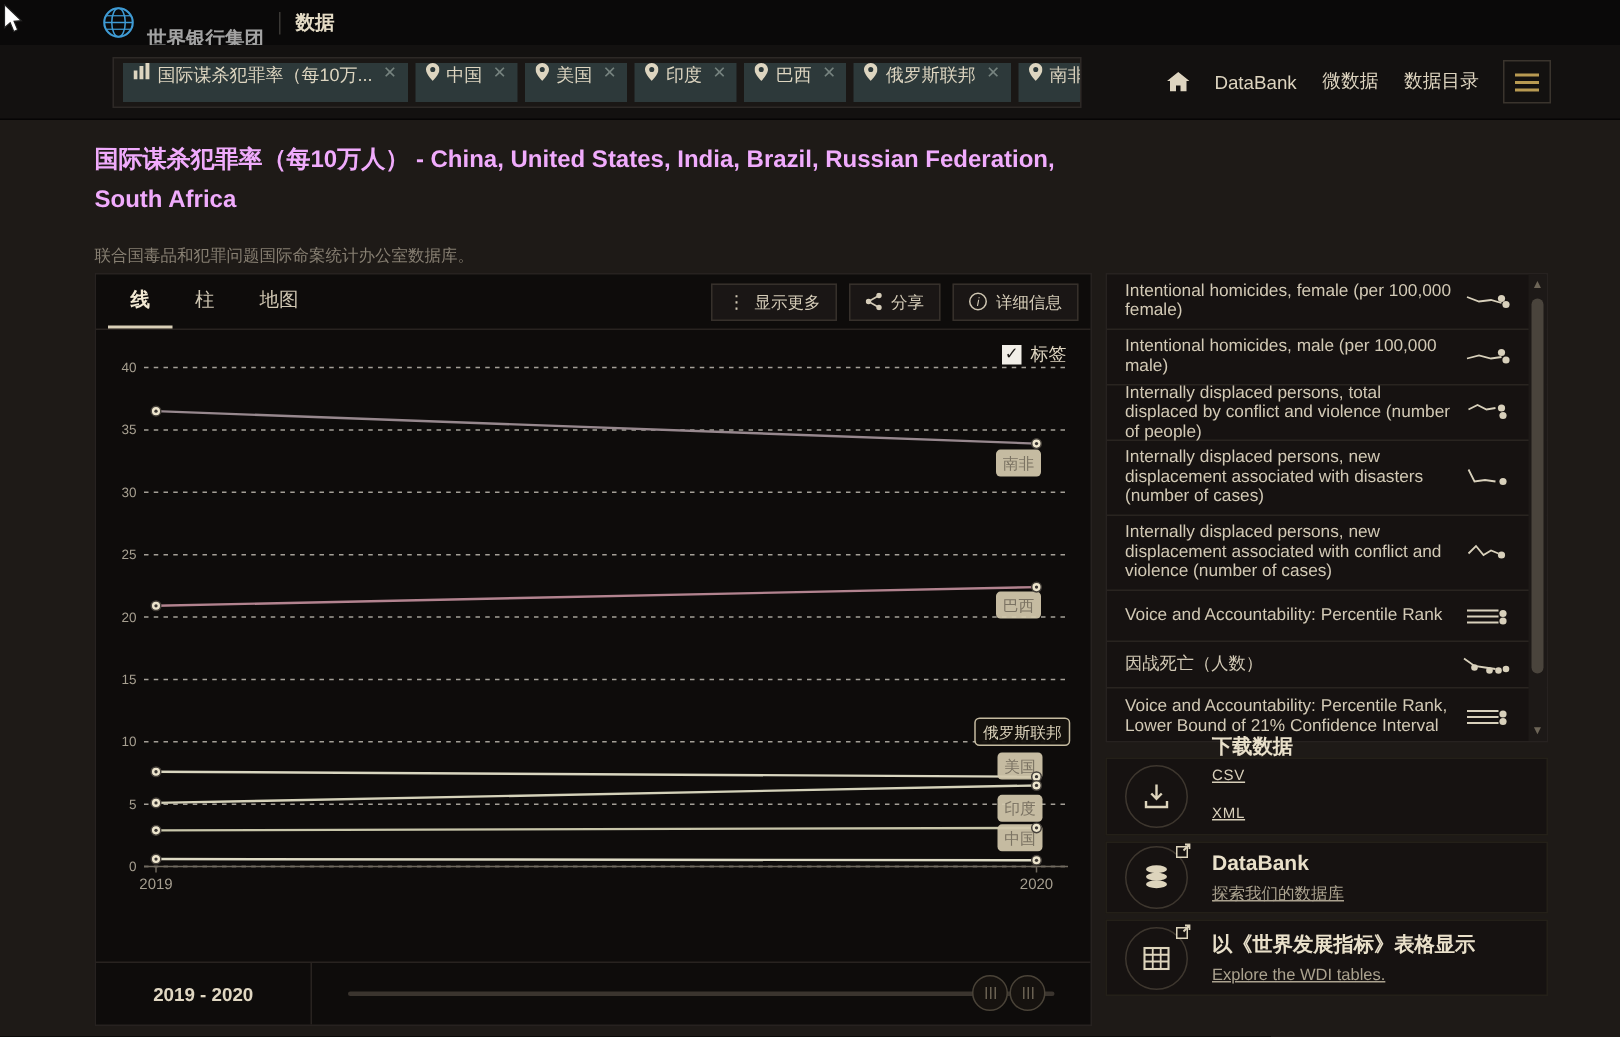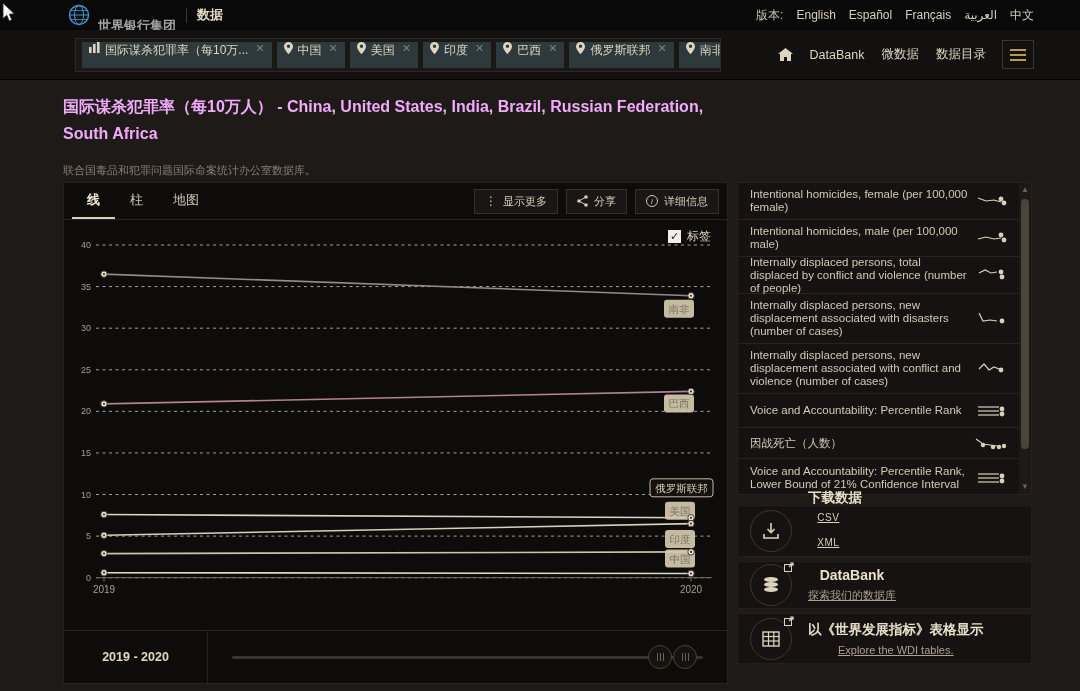--- a/index.html
+++ b/index.html
@@ -58,21 +58,21 @@
   .xtick{font-size:10px;fill:#a69f90;text-anchor:middle;font-family:"Liberation Sans",sans-serif;}
   .grid{stroke:#d6d1c6;stroke-width:1;stroke-dasharray:3 3.5;opacity:.75;}
   .axis{stroke:#6f695e;stroke-width:1;}
   .dot{fill:#ece4cc;stroke:#45403a;stroke-width:1;}
   .dot-c{fill:#3a3632;}
   .lbl-fill{fill:#d3c9ad;opacity:.93;}
   .lbl-fill-t{font-size:10.5px;fill:#7b7363;text-anchor:middle;font-family:"Liberation Sans",sans-serif;}
   .lbl-out{fill:#15120e;stroke:#cfc5a9;stroke-width:1;opacity:.95;}
   .lbl-out-t{font-size:10.5px;fill:#ddd4bc;text-anchor:middle;font-family:"Liberation Sans",sans-serif;}
   
-  .panel-footer{position:absolute;left:0;bottom:0;width:100%;height:53px;border-top:1px solid #282320;
+  .panel-footer{position:absolute;left:0;bottom:0;width:100%;height:42px;border-top:1px solid #282320;
                 display:flex;align-items:center;box-sizing:border-box;}
   .range-box{width:144px;height:100%;border-right:1px solid #282320;display:flex;align-items:center;
              justify-content:center;font-weight:bold;font-size:12.5px;color:#e0d7c2;box-sizing:border-box;}
   .slider{flex:1;position:relative;margin:0 24px;height:3px;background:#3a342e;border-radius:2px;cursor:pointer;}
   .handle{position:absolute;top:-11px;width:24px;height:24px;border-radius:50%;background:#16120f;
           border:1px solid #4a4338;box-sizing:border-box;display:flex;align-items:center;
           justify-content:center;gap:2px;cursor:grab;}
   .handle i{display:block;width:1px;height:8px;background:#6a6152;}
   .h1{left:416px;} .h2{left:441px;}
   
@@ -86,21 +86,21 @@
   .sb-arrow{position:absolute;left:0;width:12px;height:14px;color:#6d6557;font-size:8px;text-align:center;line-height:14px;}
   .sb-up{top:0;} .sb-down{bottom:0;}
   .sb-thumb{position:absolute;left:2px;top:16px;width:8px;height:250px;background:#4a443c;border-radius:4px;}
   
   .cards{position:absolute;left:737px;top:505px;width:295px;display:flex;flex-direction:column;gap:4px;}
   .card{background:#161211;border:1px solid #242019;display:flex;align-items:center;padding:8px 12px;
         box-sizing:border-box;gap:16px;}
   .icon-circ{position:relative;width:40px;height:40px;border-radius:50%;border:1.5px solid #3e372f;
              display:flex;align-items:center;justify-content:center;flex:0 0 auto;color:#ddd4bc;}
   .ext{position:absolute;top:-3px;right:-3px;}
-  .card-body{display:flex;flex-direction:column;gap:5px;align-items:center;}
+  .card-body{display:flex;flex-direction:column;gap:5px;}
   .card-title{font-size:13.5px;font-weight:bold;color:#e9e0ca;cursor:pointer;}
   .card-sub{font-size:11px;color:#aba28f;text-decoration:underline;}
   .dl-links{display:flex;gap:14px;font-size:10px;color:#d8cfba;flex-direction:column;}
   .dl-links span{text-decoration:underline;cursor:pointer;letter-spacing:.5px;}
   
   .cursor{position:absolute;left:2px;top:3px;z-index:50;pointer-events:none;}
 </style>
 </head>
 <body>
 
@@ -116,28 +116,20 @@
         <circle cx="11" cy="11" r="9.5" fill="none" stroke="#3f9bd4" stroke-width="1.4"></circle>
         <ellipse cx="11" cy="11" rx="4.5" ry="9.5" fill="none" stroke="#3f9bd4" stroke-width="1"></ellipse>
         <line x1="1.5" y1="11" x2="20.5" y2="11" stroke="#3f9bd4" stroke-width="1"></line>
         <line x1="3" y1="6.5" x2="19" y2="6.5" stroke="#3f9bd4" stroke-width="0.8"></line>
         <line x1="3" y1="15.5" x2="19" y2="15.5" stroke="#3f9bd4" stroke-width="0.8"></line>
       </svg>
       <span class="logo-text">世界银行集团</span>
     </div>
     <span class="hdr-sep"></span>
     <span class="hdr-data">数据</span>
-    <div class="lang-row">
-      <span class="ver">版本:</span>
-      <span class="lang-link">English</span>
-      <span class="lang-link">Español</span>
-      <span class="lang-link">Français</span>
-      <span class="lang-link">العربية</span>
-      <span class="lang-link">中文</span>
-    </div>
   </div>
 
   <div class="subheader">
     <div class="search-box">
       <span class="chip">
         <svg width="11" height="11" viewBox="0 0 11 11">
           <rect x="0" y="5" width="2.6" height="6" fill="#ddd5c0"></rect>
           <rect x="4" y="2" width="2.6" height="9" fill="#ddd5c0"></rect>
           <rect x="8" y="0" width="2.6" height="11" fill="#ddd5c0"></rect>
         </svg>

